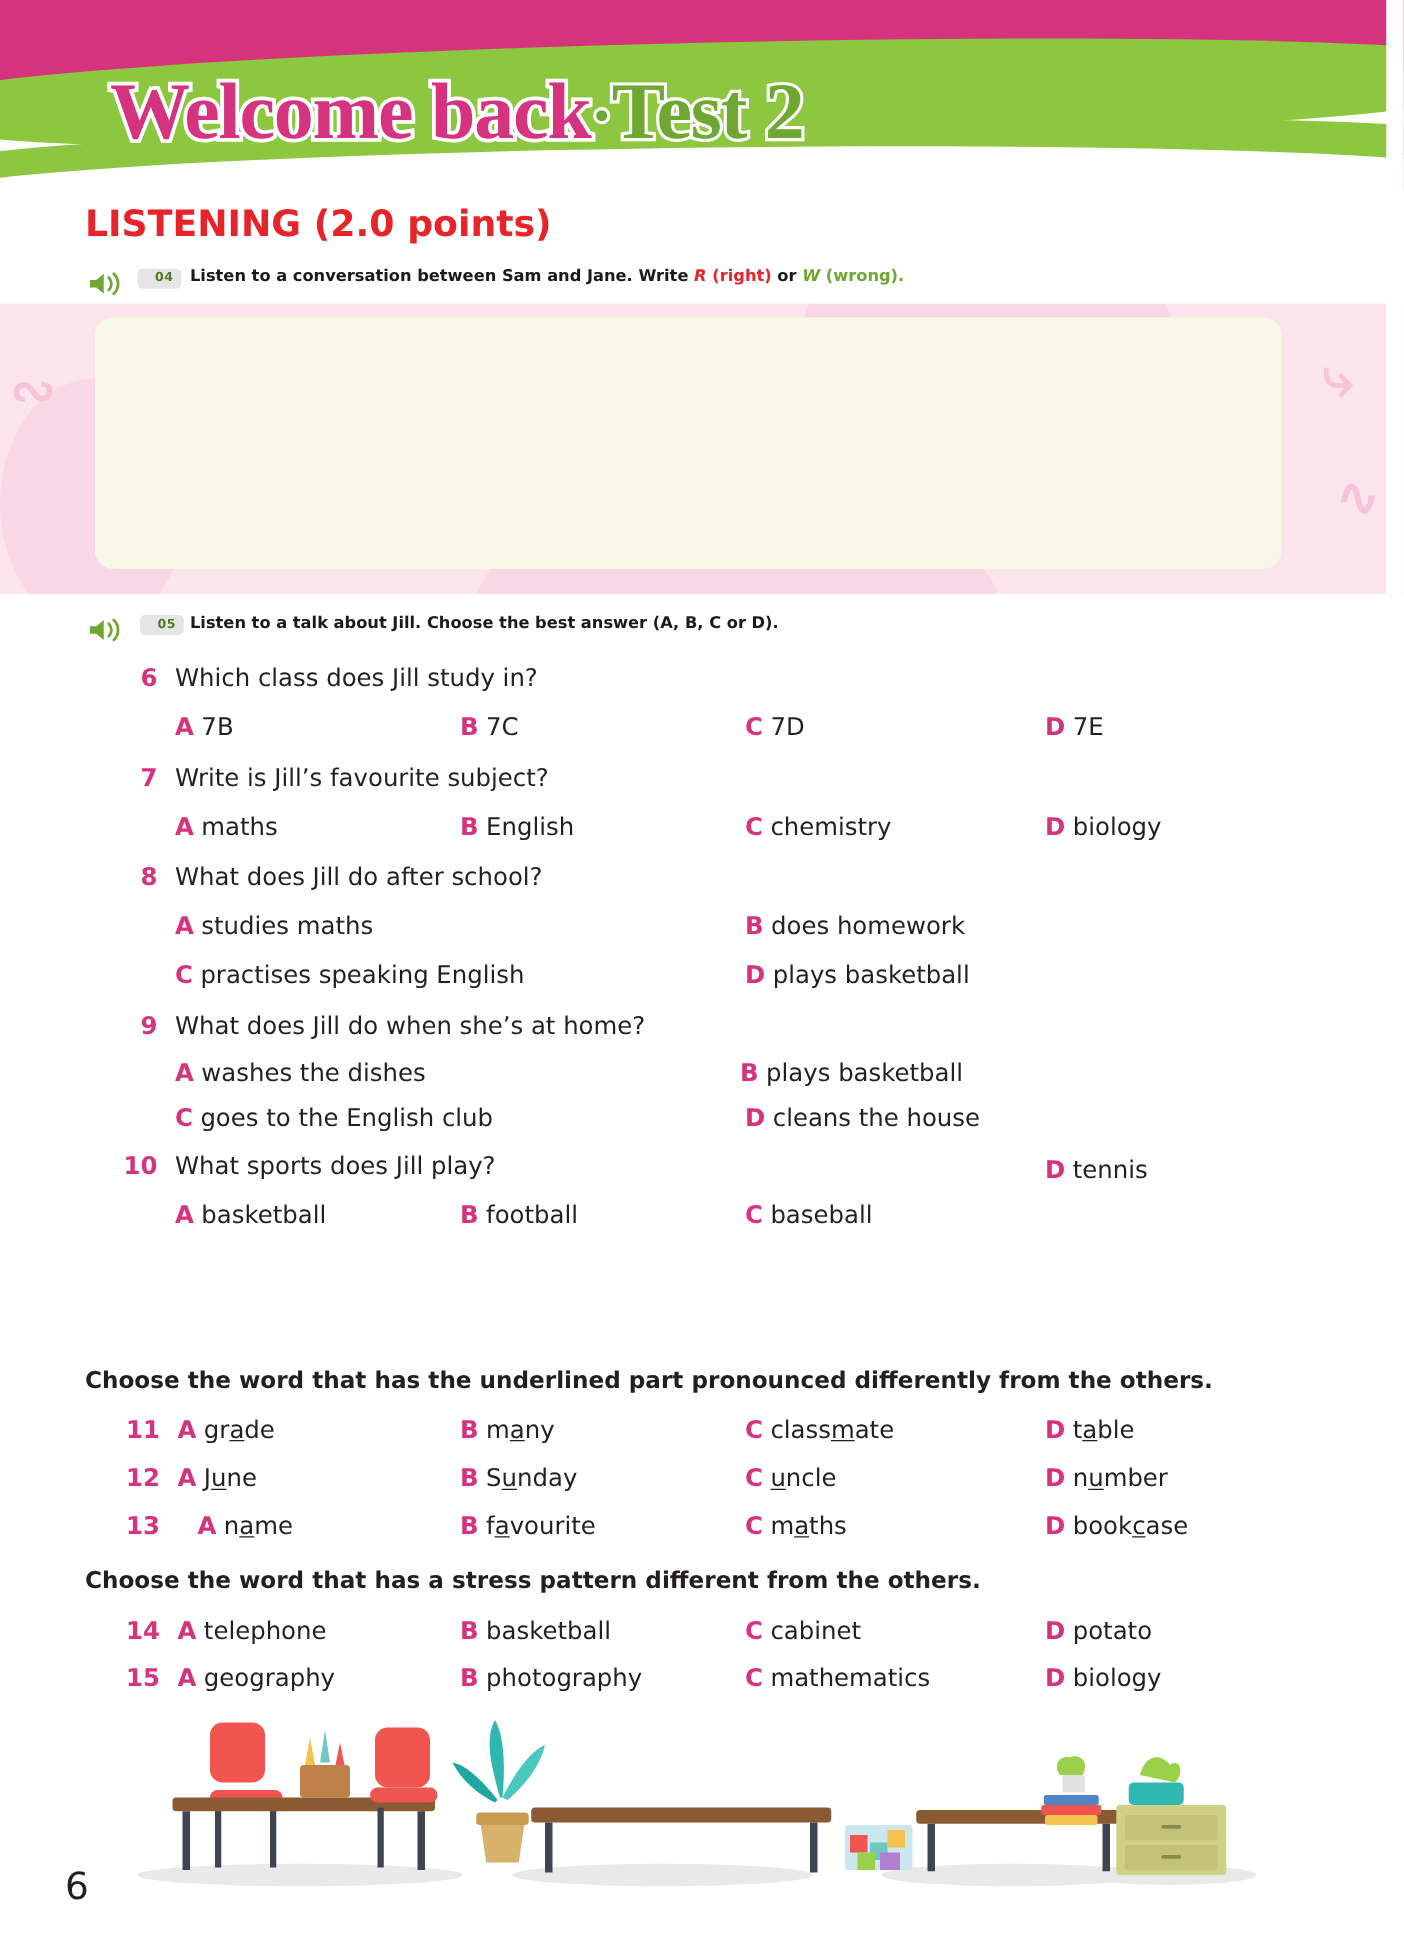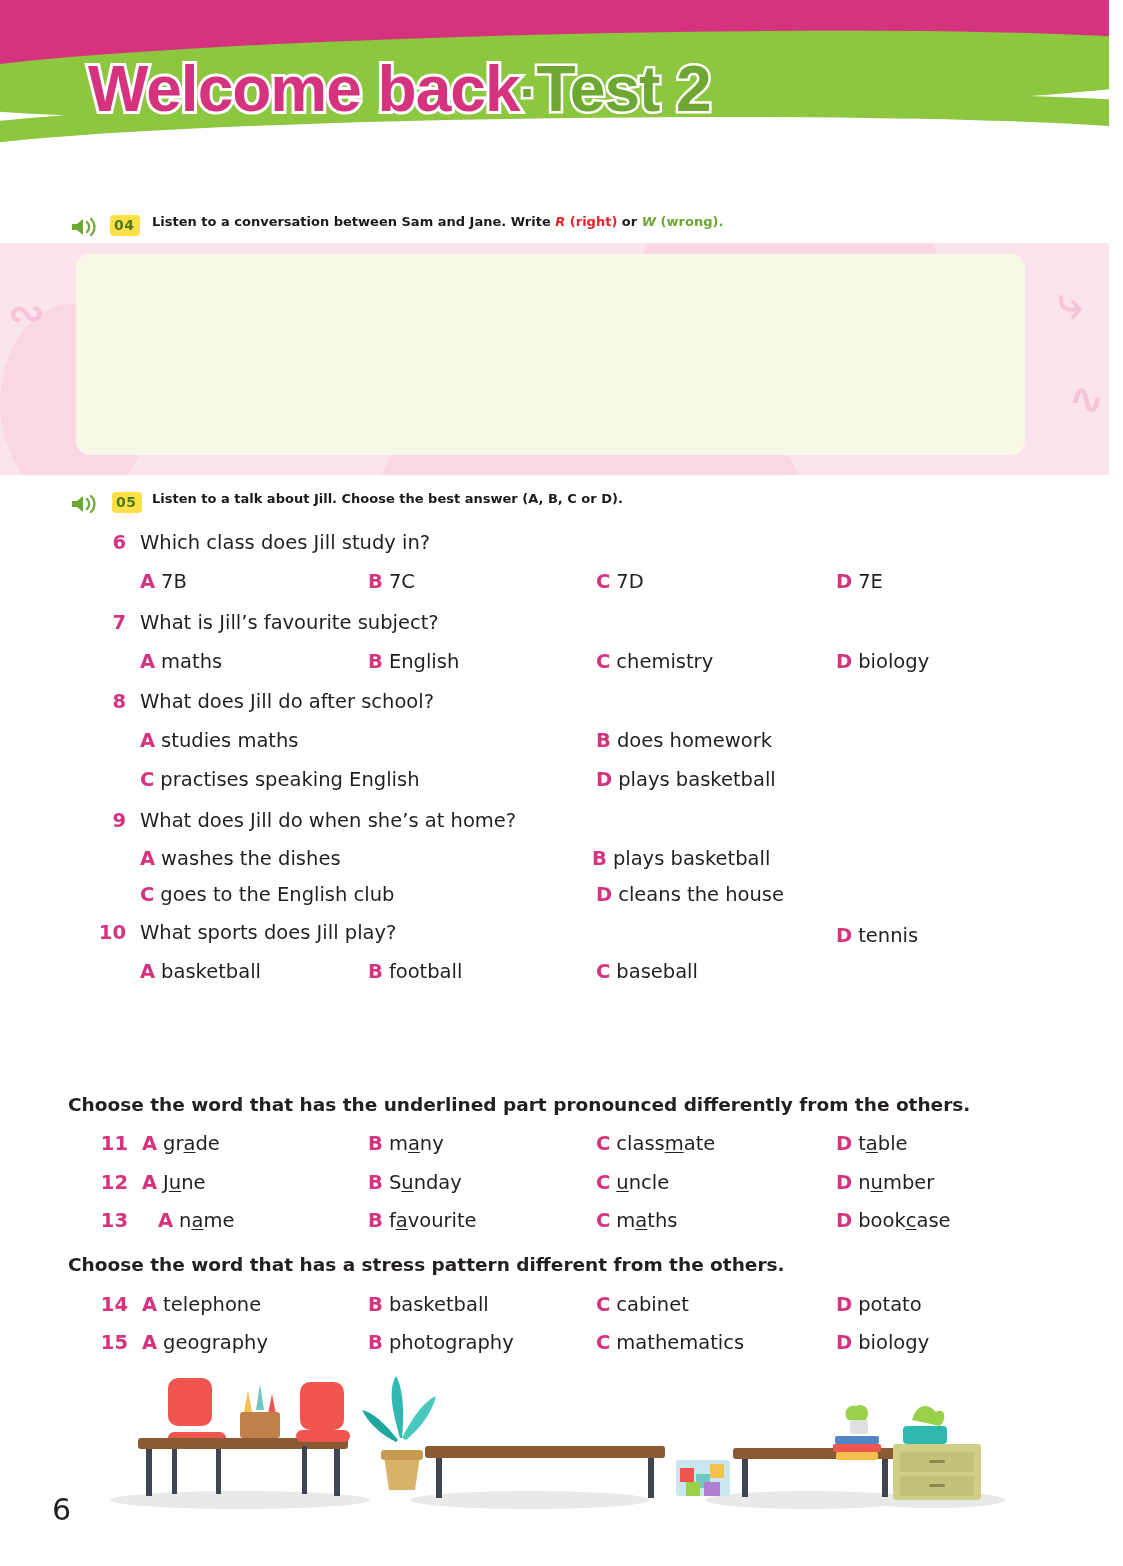--- a/index.html
+++ b/index.html
@@ -68,21 +68,21 @@
     height: 70px;
     background: #ffffff;
     border-radius: 50% / 30px;
     transform: rotate(-0.7deg);
   }
 
   .header-title {
     position: absolute;
     left: 88px;
     top: 52px;
-    font-family: Liberation Sans, sans-serif;
+    font-family: Liberation Serif, serif;
     font-size: 64px;
     font-weight: bold;
     letter-spacing: -1px;
     white-space: nowrap;
     z-index: 5;
     text-align: center;
   }
   .header-title .t-main {
     color: #d6337f;
     -webkit-text-stroke: 6px #ffffff;
@@ -122,26 +122,26 @@
   .instruction .w-green { color: #6ea832; }
   .instruction .ital { font-style: italic; }
 
   .speaker-icon {
     position: absolute;
     width: 30px;
     height: 24px;
   }
   .track-badge {
     position: absolute;
-    background: #fde047;
+    background: #e5e5e5;
     border-radius: 4px;
     color: #4e7a1e;
-    font-size: 14px;
-    font-weight: bold;
-    padding: 2px 6px 3px 4px;
+    font-size: 10px;
+    font-weight: bold;
+    padding: 2px 6px 3px 14px;
     letter-spacing: 0.5px;
   }
 
   
   .pink-band {
     position: absolute;
     left: 0;
     top: 243px;
     width: 1123px;
     height: 232px;
@@ -254,20 +254,21 @@
   <div class="header-band">
     <div class="wave-white"></div>
     <div class="wave-green"></div>
     <div class="wave-green2"></div>
     <div class="wave-white2"></div>
   </div>
   <div class="header-title">
     <span class="t-main">Welcome back</span><span class="t-dot">·</span><span class="t-sub">Test 2</span>
   </div>
 
+  <div class="section-title" id="listening-title">LISTENING (2.0 points)</div>
 
   <svg class="speaker-icon" style="left:70px; top:215px;" viewBox="0 0 30 24">
     <path d="M2 9 h5 L13 4 v16 L7 15 H2 Z" fill="#6ea832"></path>
     <path d="M17 7 a7 7 0 0 1 0 10" stroke="#6ea832" stroke-width="2.2" fill="none" stroke-linecap="round"></path>
     <path d="M21 4 a11 11 0 0 1 0 16" stroke="#6ea832" stroke-width="2.2" fill="none" stroke-linecap="round"></path>
   </svg>
   <div class="track-badge" style="left:110px; top:215px;">04</div>
   <div class="instruction" style="left:152px; top:214px;">
     <span>Listen to a conversation between Sam and Jane. Write </span><span class="ital r-red">R</span><span class="r-red"> (right)</span><span> or </span><span class="ital w-green">W</span><span class="w-green"> (wrong).</span>
   </div>
@@ -312,21 +313,21 @@
   <div class="instruction" style="left:152px; top:491px;">Listen to a talk about Jill. Choose the best answer (A, B, C or D).</div>
 
   <div class="q-num" style="left:96px; top:531px; width:30px;">6</div>
   <div class="qtext" style="left:140px; top:531px;">Which class does Jill study in?</div>
   <div class="opt" style="left:140px; top:570px;"><span class="opt-letter">A</span><span>7B</span></div>
   <div class="opt" style="left:368px; top:570px;"><span class="opt-letter">B</span><span>7C</span></div>
   <div class="opt" style="left:596px; top:570px;"><span class="opt-letter">C</span><span>7D</span></div>
   <div class="opt" style="left:836px; top:570px;"><span class="opt-letter">D</span><span>7E</span></div>
 
   <div class="q-num" style="left:96px; top:611px; width:30px;">7</div>
-  <div class="qtext" style="left:140px; top:611px;">What is Jill’s favourite subject?</div>
+  <div class="qtext" style="left:140px; top:611px;">Write is Jill’s favourite subject?</div>
   <div class="opt" style="left:140px; top:650px;"><span class="opt-letter">A</span><span>maths</span></div>
   <div class="opt" style="left:368px; top:650px;"><span class="opt-letter">B</span><span>English</span></div>
   <div class="opt" style="left:596px; top:650px;"><span class="opt-letter">C</span><span>chemistry</span></div>
   <div class="opt" style="left:836px; top:650px;"><span class="opt-letter">D</span><span>biology</span></div>
 
   <div class="q-num" style="left:96px; top:690px; width:30px;">8</div>
   <div class="qtext" style="left:140px; top:690px;">What does Jill do after school?</div>
   <div class="opt" style="left:140px; top:729px;"><span class="opt-letter">A</span><span>studies maths</span></div>
   <div class="opt" style="left:596px; top:729px;"><span class="opt-letter">B</span><span>does homework</span></div>
   <div class="opt" style="left:140px; top:768px;"><span class="opt-letter">C</span><span>practises speaking English</span></div>

